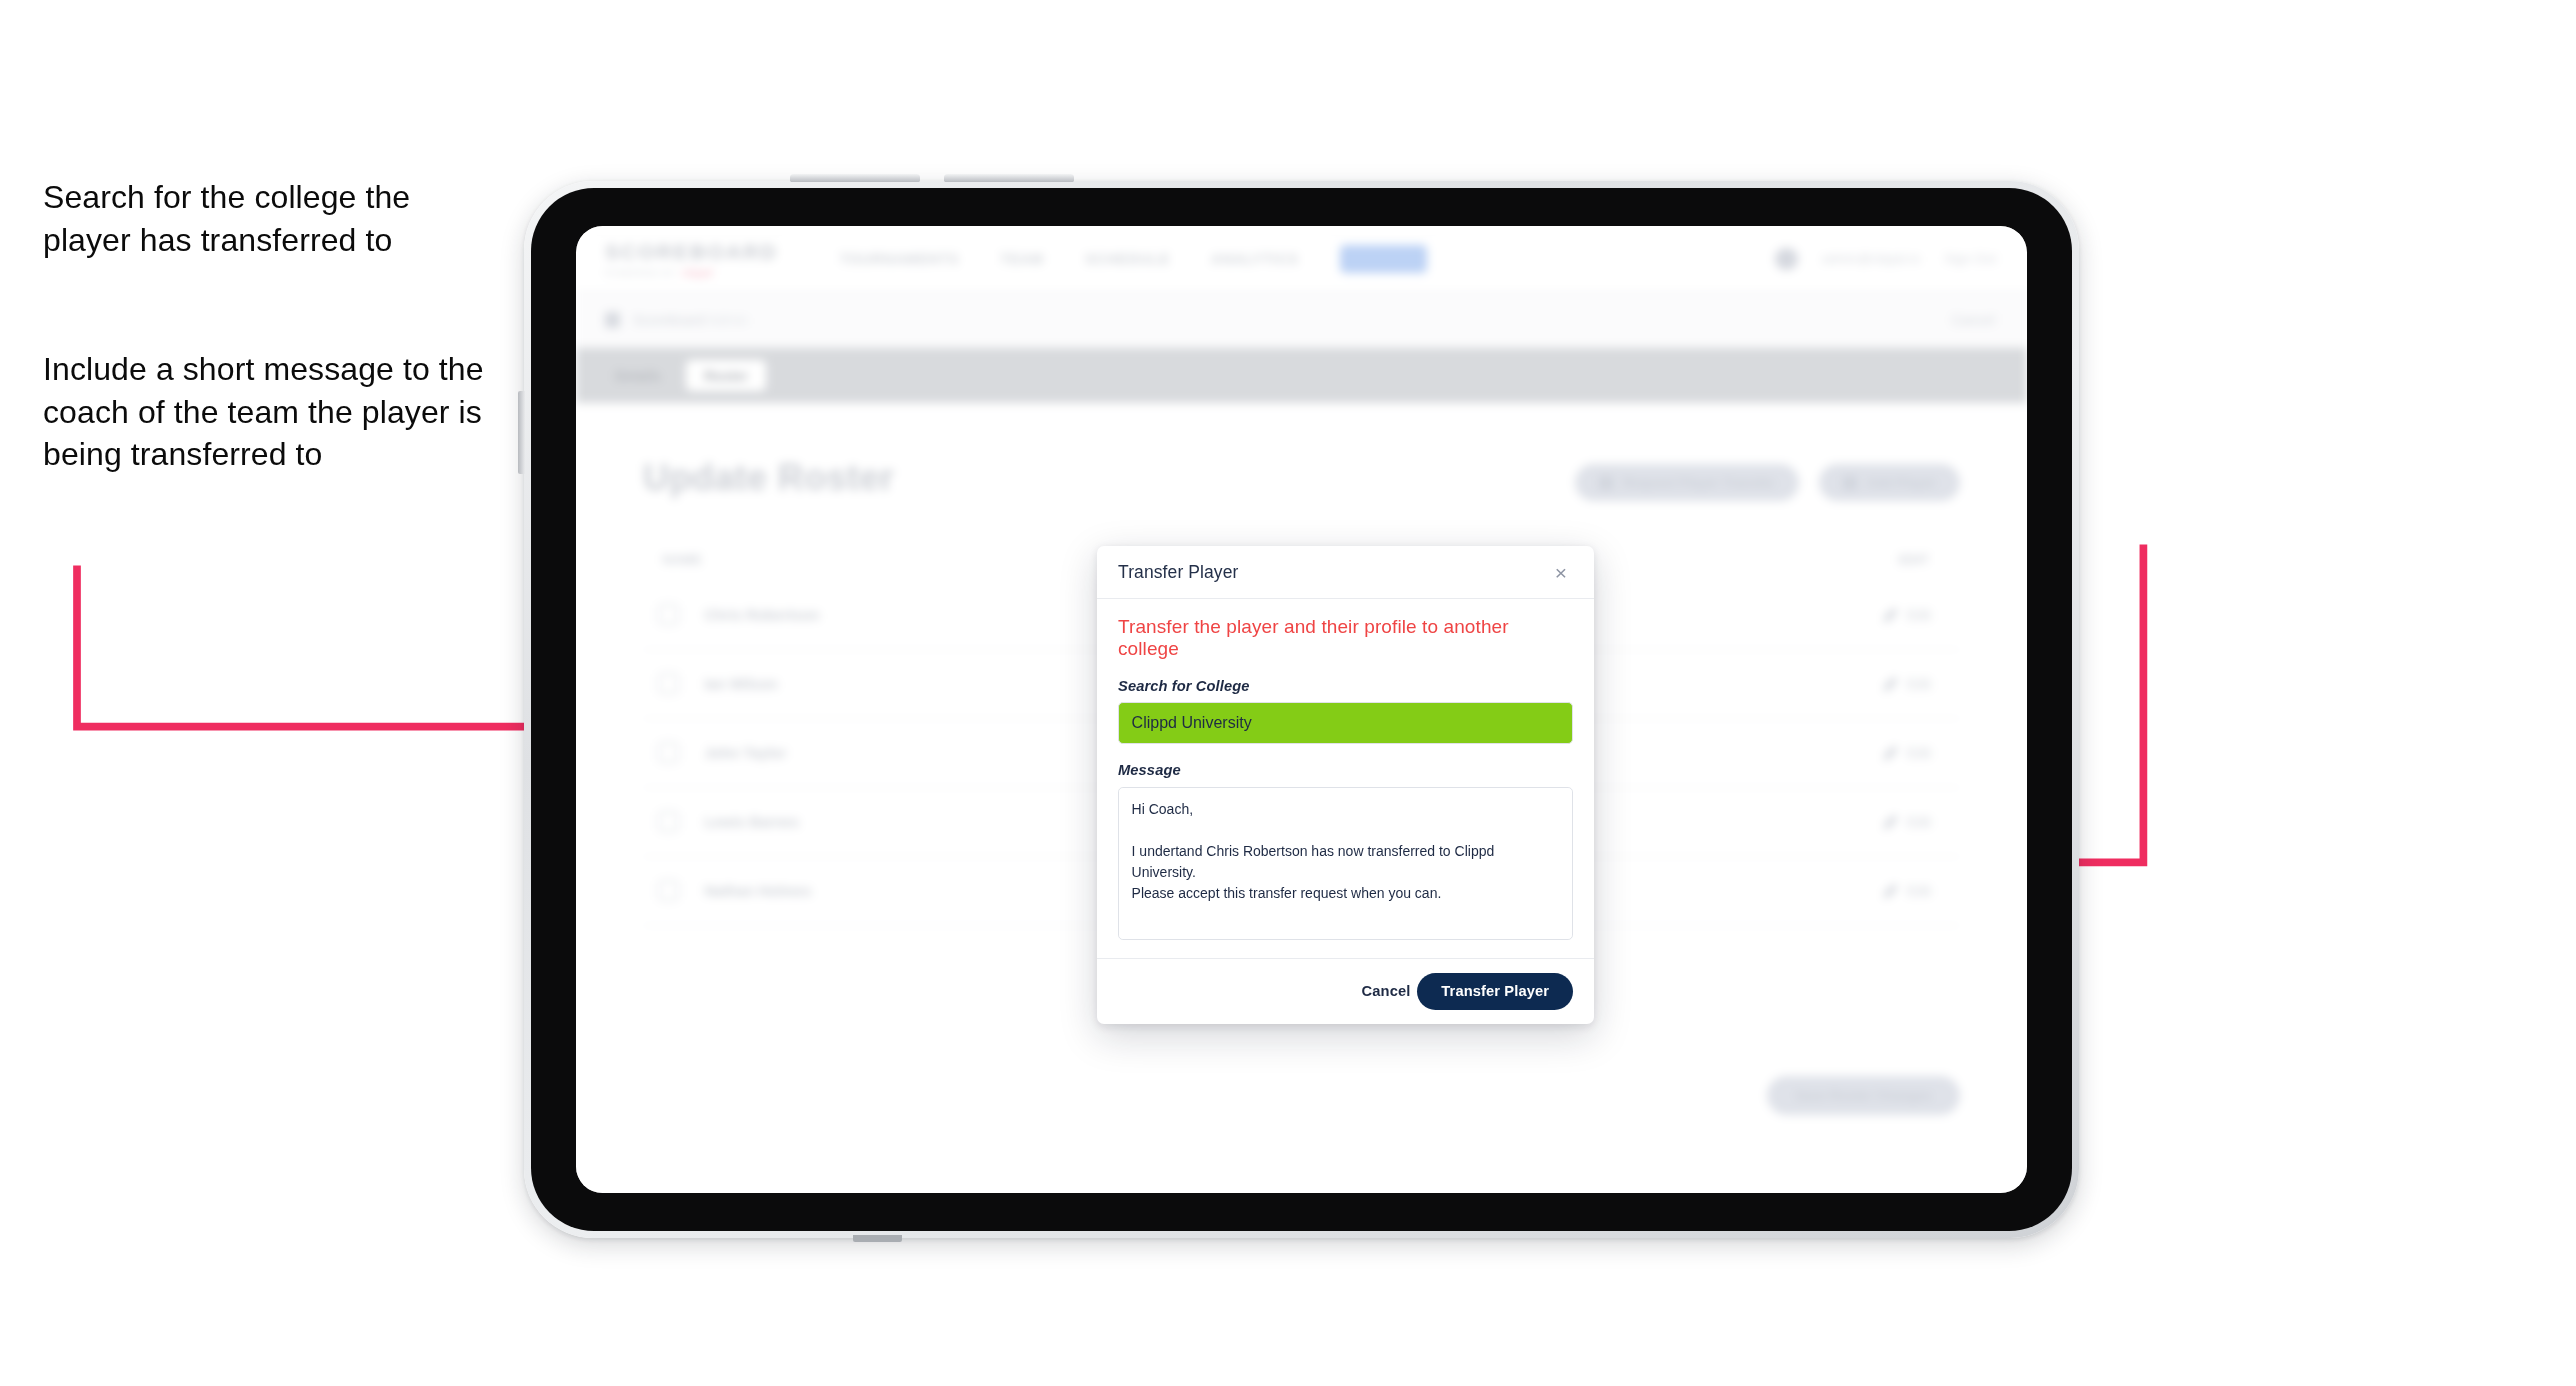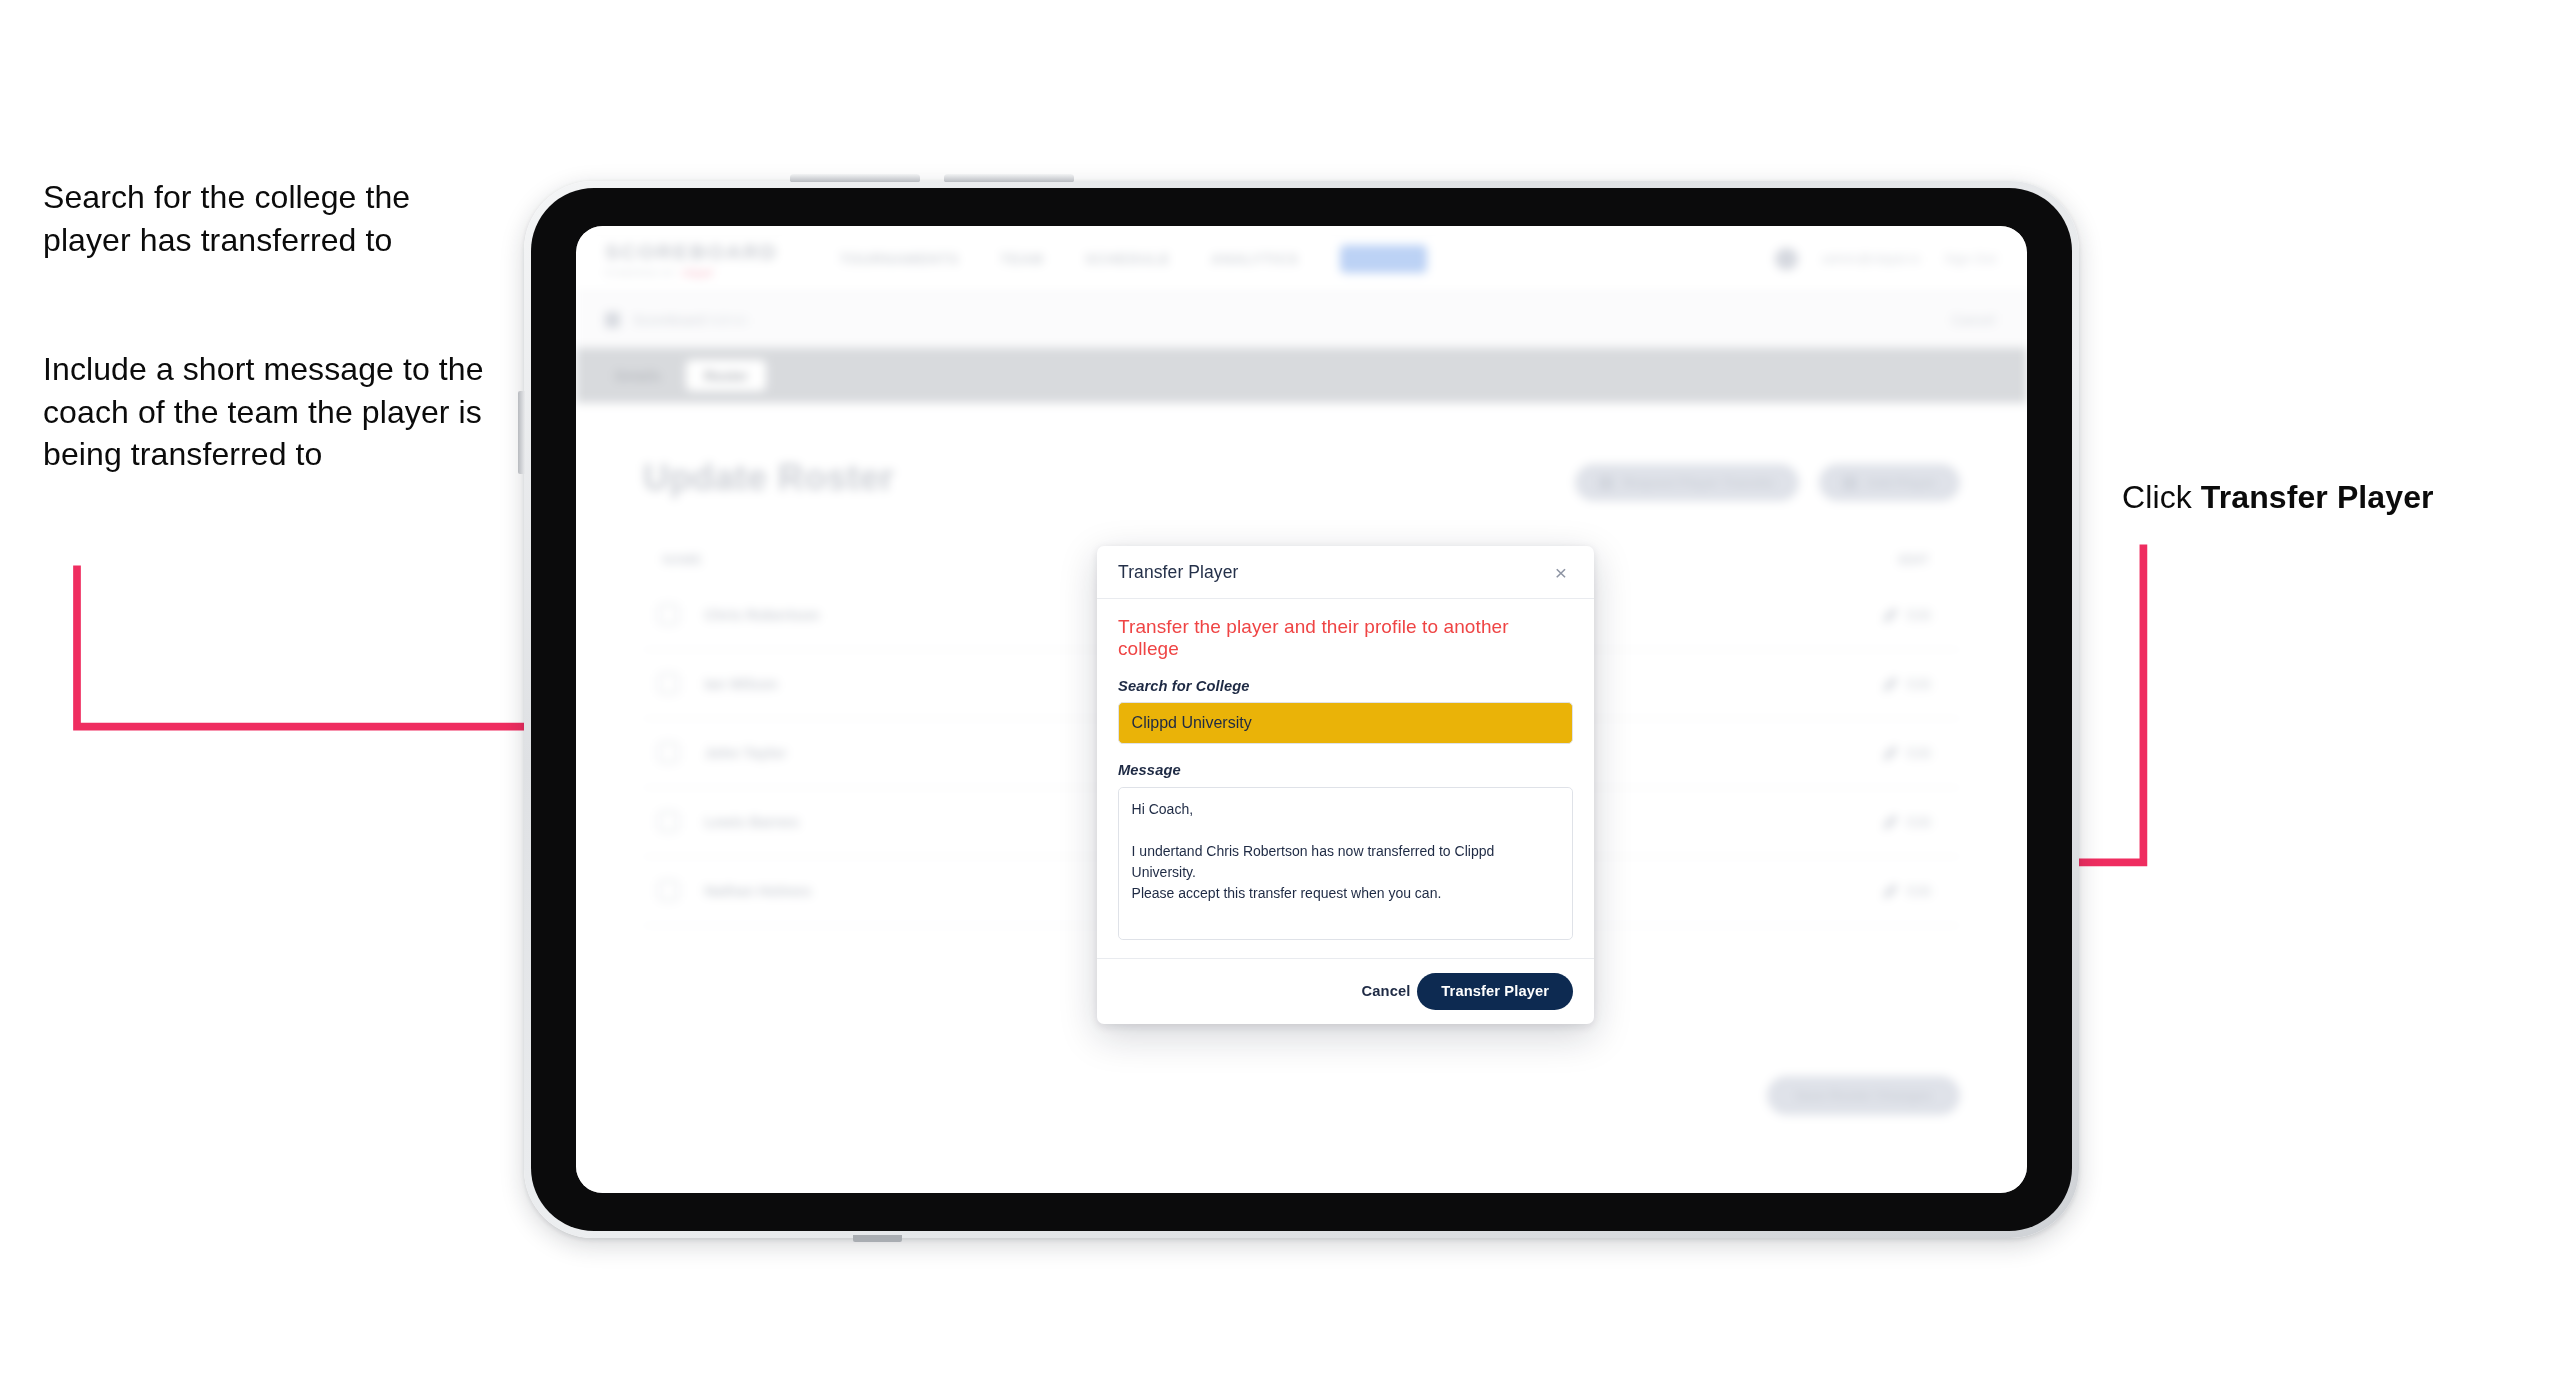--- a/index.html
+++ b/index.html
@@ -178,21 +178,21 @@
     display: flex; align-items: center; justify-content: center;
     color: #8d94a3; font-size: 21px; line-height: 1; font-weight: 300;
   }
   .modal-body { padding: 17px 21px 18px 21px; }
   .modal-sub { font-size: 19px; color: #ef4444; margin-bottom: 18px; letter-spacing: 0.1px; }
   .field-label { font-size: 14.7px; color: #1e2a44; font-weight: 600; margin-bottom: 8.4px; letter-spacing: 0.1px; font-style: italic; }
   .field-input {
     width: 100%; height: 42px;
     border: 0.7px solid #dfe2e8; border-radius: 4.9px;
     display: flex; align-items: center; padding: 0 12.6px;
-    font-size: 16px; color: #1e2a44; background: #eab308;
+    font-size: 16px; color: #1e2a44; background: #84cc16;
   }
   .field-gap { height: 18px; }
   .field-textarea {
     width: 100%; height: 153px;
     border: 0.7px solid #dfe2e8; border-radius: 4.9px;
     padding: 11.2px 12.6px;
     font-size: 14px; line-height: 1.5; color: #1e2a44; background: #fff;
     white-space: pre-wrap;
   }
   .modal-foot {
@@ -207,23 +207,20 @@
     font-size: 14.7px; font-weight: 600; letter-spacing: 0.1px;
   }
 </style>
 </head>
 <body>
 
 <div id="stage">
 
   <div class="anno" id="anno-left-1">Search for the college the player has transferred to</div>
   <div class="anno" id="anno-left-2">Include a short message to the coach of the team the player is being transferred to</div>
-  <div class="anno" id="anno-right-1">
-    <span>Click </span><b>Transfer Player</b>
-  </div>
 
   <svg class="arrow-svg" viewBox="0 0 3680 1980">
 
     <path d="M110,808 L110,1038 L1455,1038" fill="none" stroke="#EF2D60" stroke-width="11"></path>
     <path d="M1488,1038 L1444,1014 L1444,1062 Z" fill="#EF2D60"></path>
 
     <path d="M3062,778 L3062,1232 L2290,1232" fill="none" stroke="#EF2D60" stroke-width="11"></path>
     <path d="M2255,1232 L2300,1208 L2300,1256 Z" fill="#EF2D60"></path>
   </svg>
 

